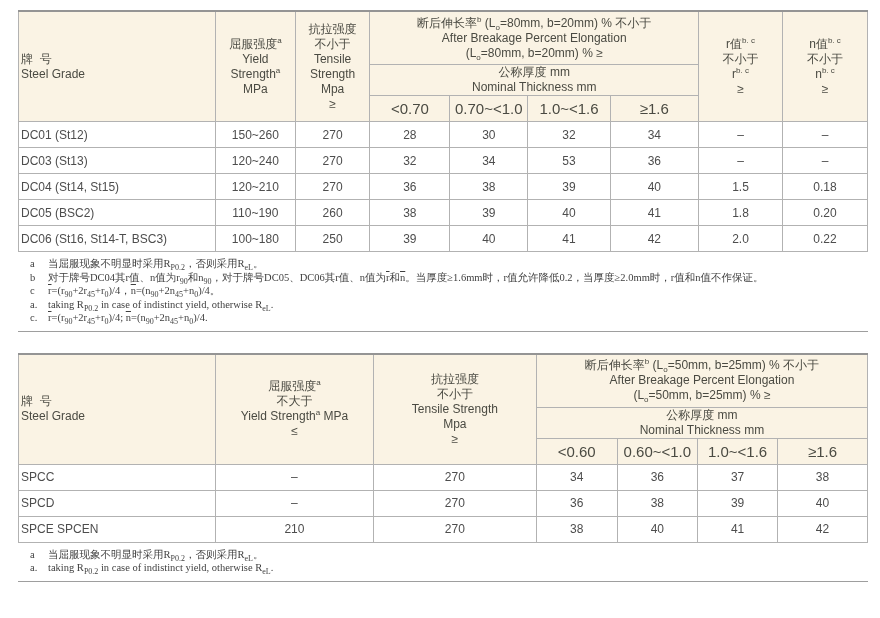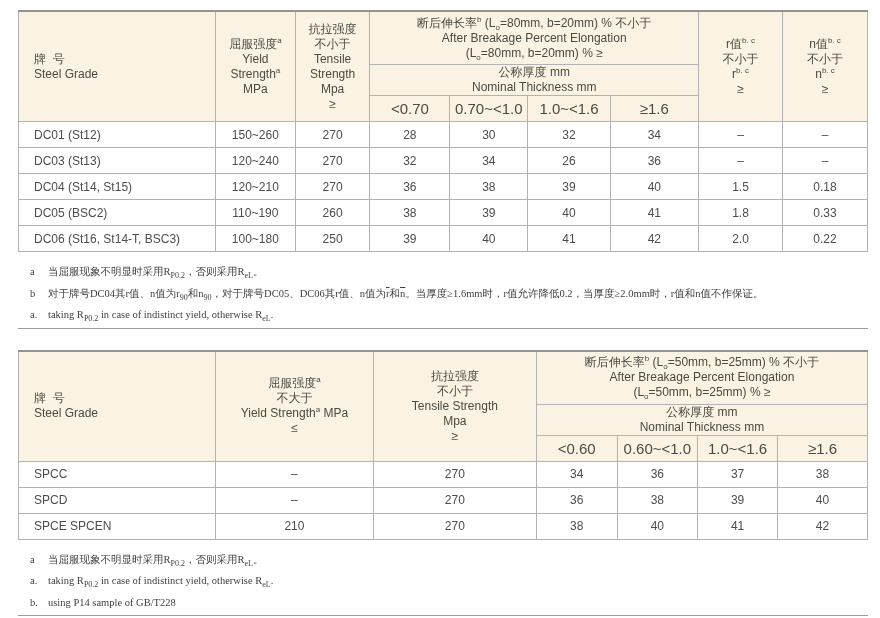--- a/index.html
+++ b/index.html
@@ -7,32 +7,32 @@
        font-family:"Liberation Sans",sans-serif;color:#4b4b4b;}
   .page{position:absolute;left:18px;top:10px;width:850px;}
 
   table.spec{width:100%;border-collapse:collapse;table-layout:fixed;
              border-top:2px solid #949494;}
   table.spec th, table.spec td{border:1px solid #b2b2b2;font-weight:normal;
              text-align:center;vertical-align:middle;padding:0;}
   table.spec thead th{background:#faf3e4;font-size:12px;line-height:15px;color:#4a4a42;}
   table.spec thead tr.h3 th{font-size:15px;line-height:13px;}
   table.spec tbody td{background:#ffffff;font-size:12px;color:#4d4d4d;height:25px;}
-  table.spec .left{text-align:left;padding-left:15px;}
+  table.spec .left{text-align:left;padding-left:2px;}
   tr.h1 th{height:52px;}
   tr.h2 th{height:28px;}
   tr.h3 th{height:25px;}
   table.spec sup{font-size:8px;vertical-align:super;line-height:0;}
   sub{font-size:8px;vertical-align:sub;line-height:0;}
   .ov{text-decoration:overline;font-style:normal;}
 
   .footnotes{border-bottom:1px solid #9e9e9e;padding:5px 0 6px 12px;
              font-family:"Liberation Serif",serif;font-size:10.5px;
              line-height:13.5px;color:#3f3f3f;}
-  .fn{white-space:nowrap;overflow:hidden;margin-top:8px;}
+  .fn{white-space:nowrap;overflow:hidden;}
   .fn .m{display:inline-block;min-width:18px;}
 
   .gap{height:21px;}
 </style>
 </head>
 <body>
 
 <div class="page">
 
   <table class="spec">
@@ -77,21 +77,21 @@
         <td>34</td>
         <td>–</td>
         <td>–</td>
       </tr>
       <tr>
         <td class="left">DC03 (St13)</td>
         <td>120~240</td>
         <td>270</td>
         <td>32</td>
         <td>34</td>
-        <td>26</td>
+        <td>53</td>
         <td>36</td>
         <td>–</td>
         <td>–</td>
       </tr>
       <tr>
         <td class="left">DC04 (St14, St15)</td>
         <td>120~210</td>
         <td>270</td>
         <td>36</td>
         <td>38</td>
@@ -102,40 +102,42 @@
       </tr>
       <tr>
         <td class="left">DC05 (BSC2)</td>
         <td>110~190</td>
         <td>260</td>
         <td>38</td>
         <td>39</td>
         <td>40</td>
         <td>41</td>
         <td>1.8</td>
-        <td>0.33</td>
+        <td>0.20</td>
       </tr>
       <tr>
         <td class="left">DC06 (St16, St14-T, BSC3)</td>
         <td>100~180</td>
         <td>250</td>
         <td>39</td>
         <td>40</td>
         <td>41</td>
         <td>42</td>
         <td>2.0</td>
         <td>0.22</td>
       </tr>
     </tbody>
   </table>
 
   <div class="footnotes">
     <div class="fn"><span class="m">a</span><span>当屈服现象不明显时采用R<sub>P0.2</sub>，否则采用R<sub>eL</sub>。</span></div>
     <div class="fn"><span class="m">b</span><span>对于牌号DC04其r值、n值为r<sub>90</sub>和n<sub>90</sub>，对于牌号DC05、DC06其r值、n值为<i class="ov">r</i>和<i class="ov">n</i>。当厚度≥1.6mm时，r值允许降低0.2，当厚度≥2.0mm时，r值和n值不作保证。</span></div>
+    <div class="fn"><span class="m">c</span><span><i class="ov">r</i>=(r<sub>90</sub>+2r<sub>45</sub>+r<sub>0</sub>)/4，<i class="ov">n</i>=(n<sub>90</sub>+2n<sub>45</sub>+n<sub>0</sub>)/4。</span></div>
     <div class="fn"><span class="m">a.</span><span>taking R<sub>P0.2</sub> in case of indistinct yield, otherwise R<sub>eL</sub>.</span></div>
+    <div class="fn"><span class="m">c.</span><span><i class="ov">r</i>=(r<sub>90</sub>+2r<sub>45</sub>+r<sub>0</sub>)/4; <i class="ov">n</i>=(n<sub>90</sub>+2n<sub>45</sub>+n<sub>0</sub>)/4.</span></div>
   </div>
 
   <div class="gap"></div>
 
   <table class="spec">
     <colgroup>
       <col style="width:23.2%">
         <col style="width:18.6%">
         <col style="width:19.2%">
       <col style="width:9.5%">
@@ -187,16 +189,15 @@
         <td>40</td>
         <td>41</td>
         <td>42</td>
       </tr>
     </tbody>
   </table>
 
   <div class="footnotes">
     <div class="fn"><span class="m">a</span><span>当屈服现象不明显时采用R<sub>P0.2</sub>，否则采用R<sub>eL</sub>。</span></div>
     <div class="fn"><span class="m">a.</span><span>taking R<sub>P0.2</sub> in case of indistinct yield, otherwise R<sub>eL</sub>.</span></div>
-    <div class="fn"><span class="m">b.</span><span>using P14 sample of GB/T228</span></div>
   </div>
 
 </div>
 
 </body></html>

